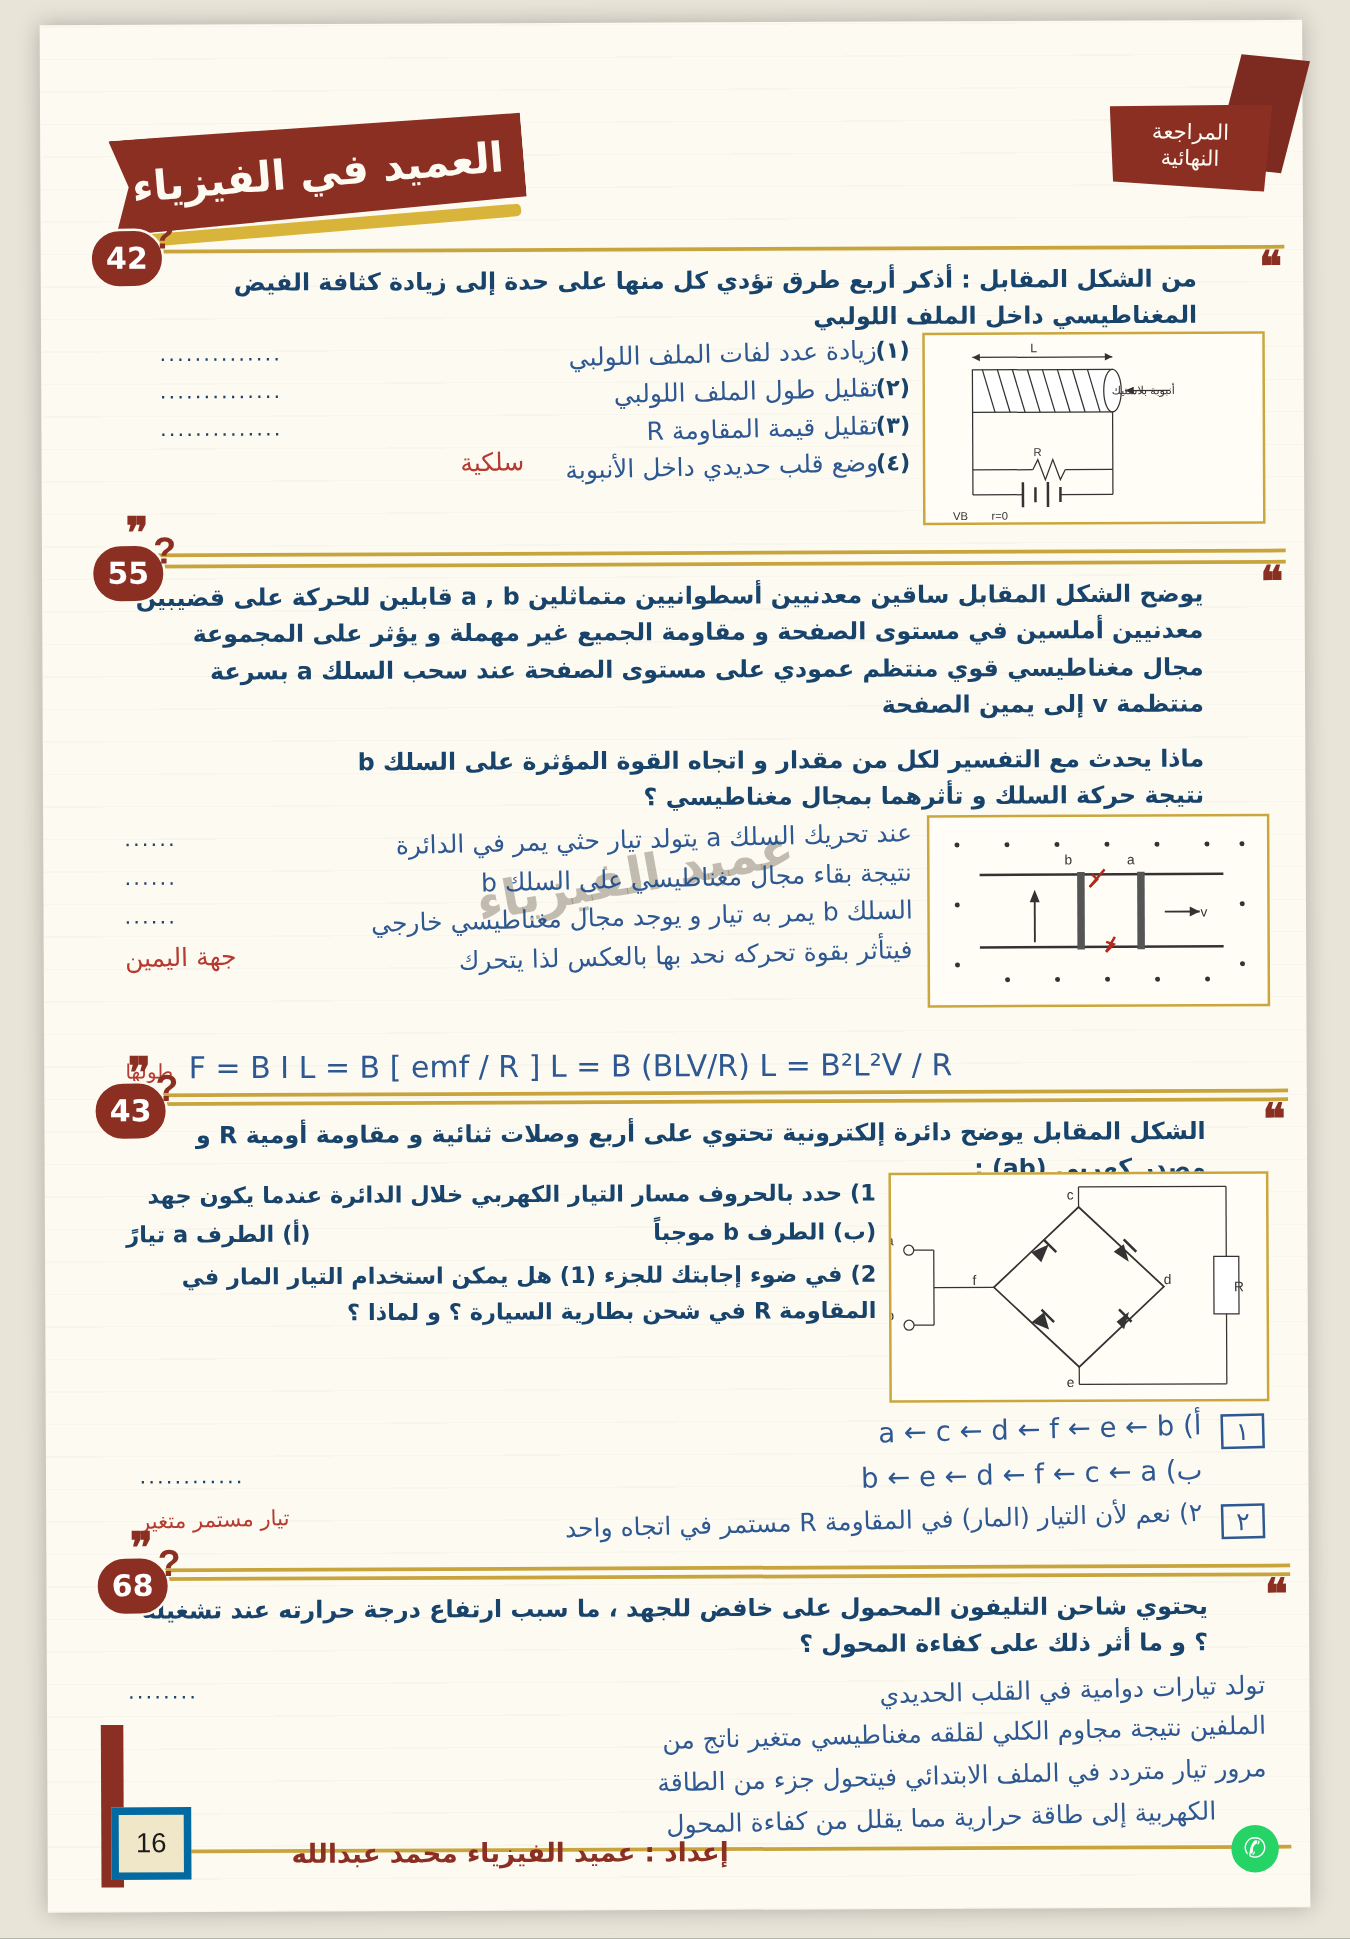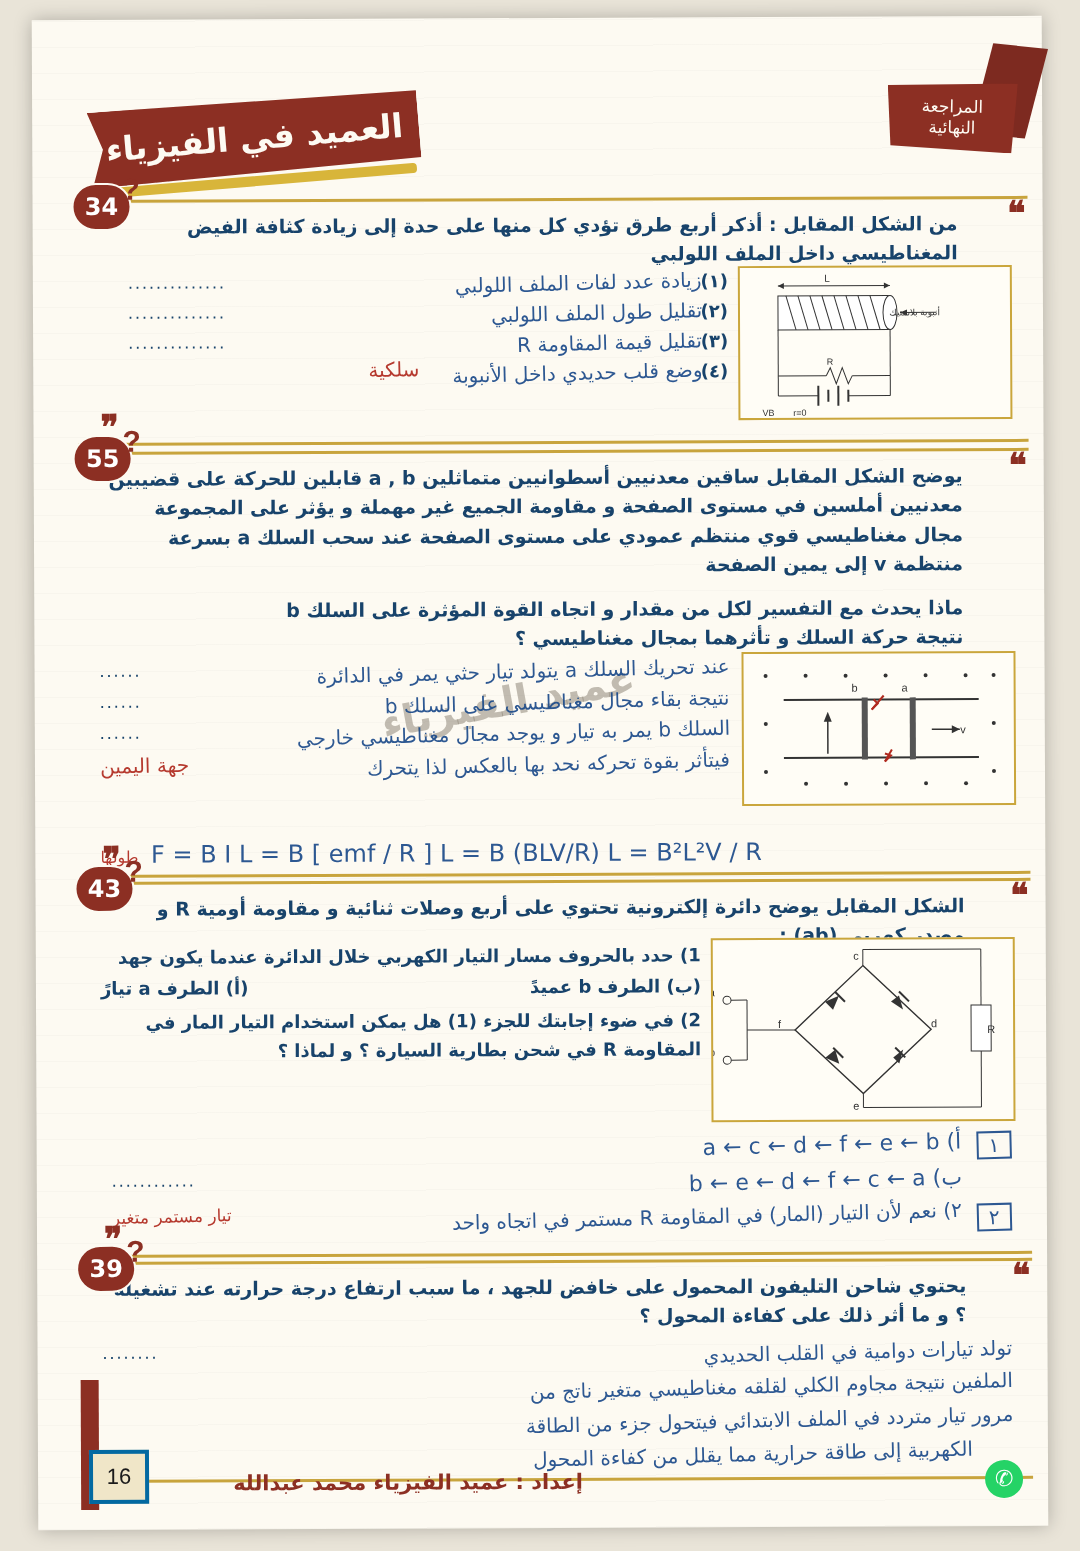--- a/index.html
+++ b/index.html
@@ -249,21 +249,21 @@
     font-size: 21px;
     font-family: "DejaVu Sans", sans-serif;
   }
   .pagebox {
     position: absolute;
     left: 6px;
     bottom: 6px;
     width: 52px;
     height: 46px;
     background: #f0e6c8;
-    border: 4px solid #0369a1;
+    border: 6px solid #0369a1;
     color: #1b1b1b;
     font-size: 22px;
     display: flex;
     align-items: center;
     justify-content: center;
     font-family: "Liberation Sans", sans-serif;
   }
   .pagebar {
     position: absolute;
     left: -2px;
@@ -286,21 +286,21 @@
         <span>النهائية</span>
       </div>
       <div class="brand-ribbon">
         <span class="brand-text">العميد في الفيزياء</span>
       </div>
       <div class="brand-underline"></div>
 
       <div class="watermark">عميد الفيزياء</div>
 
       <div class="qblock" style="top:150px;height:240px;">
-        <div class="qnum">34</div>
+        <div class="qnum">42</div>
         <div class="qmark">?</div>
         <div class="quote-open">❝</div>
         <div class="qtext" style="padding-right:70px;padding-left:70px;">من الشكل المقابل : أذكر أربع طرق تؤدي كل منها على حدة إلى زيادة كثافة الفيض المغناطيسي داخل الملف اللولبي</div>
 
         <div class="figbox" style="right:16px;top:66px;width:270px;height:150px;">
           <svg width="270" height="150" viewBox="0 0 270 150">
             <line x1="38" y1="18" x2="150" y2="18" stroke="#333" stroke-width="1"></line>
             <polygon points="38,18 44,15 44,21" fill="#333"></polygon>
             <polygon points="150,18 144,15 144,21" fill="#333"></polygon>
             <text x="90" y="14" font-size="10" fill="#333" font-family="Liberation Sans">L</text>
@@ -482,21 +482,21 @@
         </div>
 
         <div style="position:absolute;right:330px;top:62px;width:600px;">
           <div class="sub" style="margin-bottom:10px;">
             <span>1)</span>
             <span>حدد بالحروف مسار التيار الكهربي خلال الدائرة عندما يكون جهد</span>
           </div>
           <div style="display:flex;justify-content:space-between;margin-bottom:10px;">
             <div class="sub">
               <span>(ب)</span>
-              <span>الطرف b عميدً</span>
+              <span>الطرف b موجباً</span>
             </div>
             <div class="sub">
               <span>(أ)</span>
               <span>الطرف a تيارً</span>
             </div>
           </div>
           <div class="sub" style="line-height:1.6;">
             <span>2)</span>
             <span>في ضوء إجابتك للجزء (1) هل يمكن استخدام التيار المار في المقاومة R في شحن بطارية السيارة ؟ و لماذا ؟</span>
           </div>
@@ -514,21 +514,21 @@
           <div style="position:relative;height:36px;">
             <span style="position:absolute;right:0;border:2px solid #1c4b8a;padding:0 10px;" class="hand">٢</span>
             <span class="hand" style="position:absolute;right:50px;">٢) نعم لأن التيار (المار) في المقاومة R مستمر في اتجاه واحد</span>
             <span class="hand hand-red" style="position:absolute;left:0;font-size:17px;">تيار مستمر متغير</span>
           </div>
         </div>
         <div class="quote-close">❞</div>
       </div>
 
       <div class="qblock" style="top:1212px;height:215px;">
-        <div class="qnum">39</div>
+        <div class="qnum">68</div>
         <div class="qmark">?</div>
         <div class="quote-open">❝</div>
         <div class="qtext" style="padding-right:66px;padding-left:26px;">يحتوي شاحن التليفون المحمول على خافض للجهد ، ما سبب ارتفاع درجة حرارته عند تشغيله ؟ و ما أثر ذلك على كفاءة المحول ؟</div>
 
         <div style="position:absolute;right:20px;top:78px;width:910px;">
           <div style="position:relative;height:34px;">
             <span class="hand" style="position:absolute;right:0;">تولد تيارات دوامية في القلب الحديدي</span>
             <span class="dots" style="position:absolute;left:0;">........</span>
           </div>
           <div style="position:relative;height:34px;">

